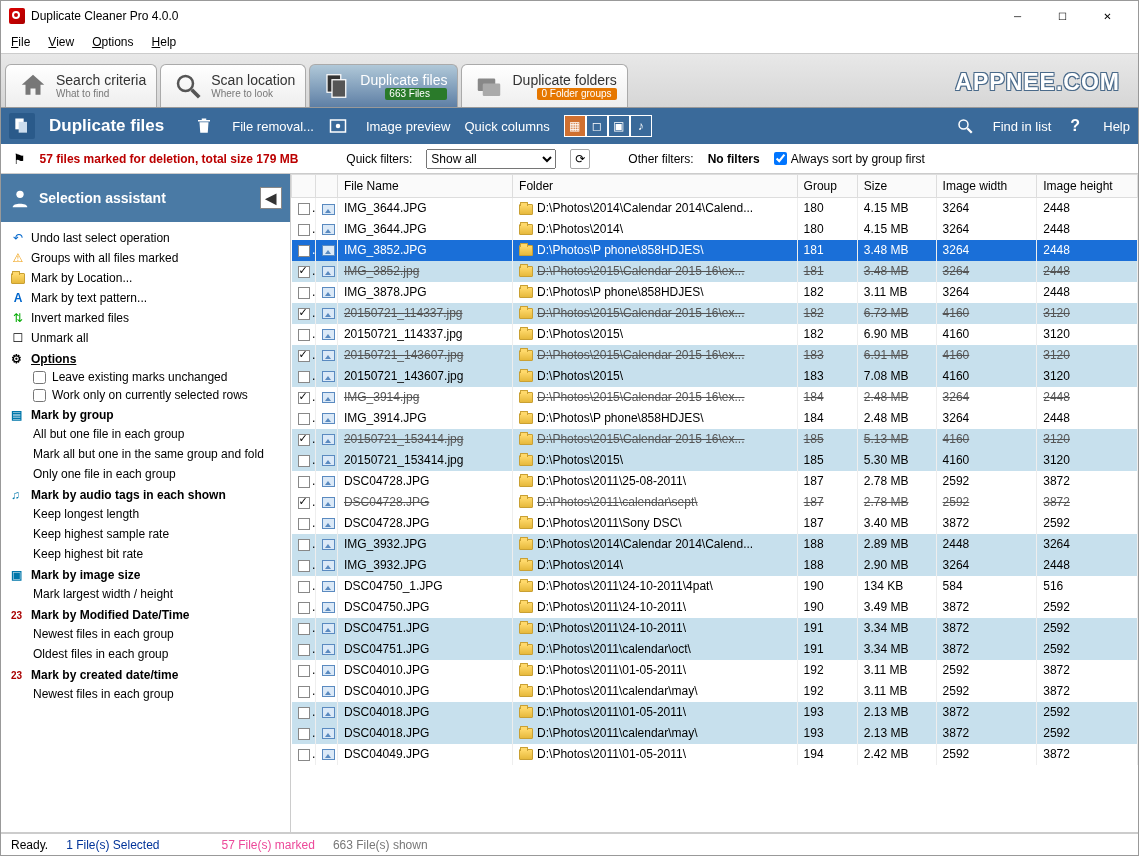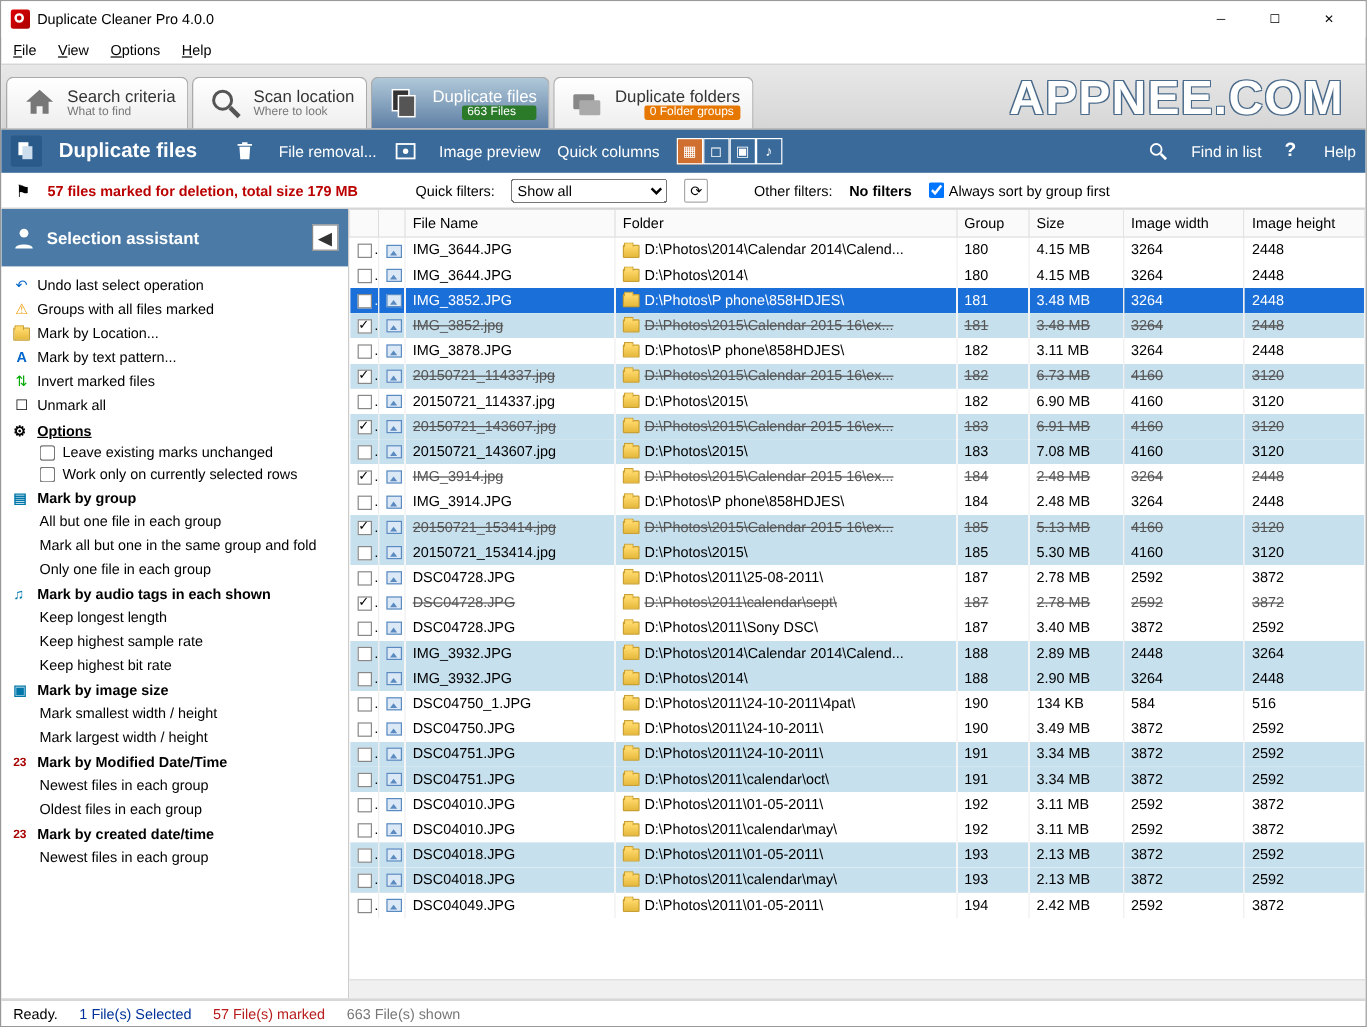--- a/index.html
+++ b/index.html
@@ -19,21 +19,21 @@
 .maintab { display: flex; align-items: center; gap: 6px; padding: 4px 10px; border: 1px solid #aaa; border-bottom: none; border-radius: 6px 6px 0 0; background: linear-gradient(#fff,#eee); cursor: pointer; }
 .maintab.active { background: linear-gradient(#b0c8d8,#5e7fa5); color: #fff; }
 .maintab .tabicon { width: 34px; height: 34px; display:flex; align-items:center; justify-content:center; }
 .maintab .ttext { display: flex; flex-direction: column; line-height: 1.2; }
 .maintab .ttitle { font-size: 14px; color: #333; }
 .maintab .tsub { font-size: 10px; color: #777; }
 .maintab.active .ttitle { color: #fff; }
 .maintab .badge { font-size: 10px; color: #fff; padding: 0 4px; border-radius: 2px; margin-left: 25px; }
 .badge.green { background: #2a7a2a; }
 .badge.orange { background: #e67700; }
-.watermark { margin-left: auto; font-family: "Arial Black", sans-serif; font-size: 40px; font-weight: 900; letter-spacing: 1px; color: #fff; text-shadow: -1px -1px 0 #4a6a8a, 1px -1px 0 #4a6a8a, -1px 1px 0 #4a6a8a, 1px 1px 0 #4a6a8a; align-self: center; padding-right: 14px; }
+.watermark { margin-left: auto; font-family: "Arial Black", sans-serif; font-size: 23px; font-weight: 900; letter-spacing: 1px; color: #fff; text-shadow: -1px -1px 0 #4a6a8a, 1px -1px 0 #4a6a8a, -1px 1px 0 #4a6a8a, 1px 1px 0 #4a6a8a; align-self: center; padding-right: 14px; }
 
 .ribbon { height: 36px; background: #3a6a9a; display: flex; align-items: center; padding: 0 8px; color: #fff; gap: 14px; }
 .ribbon .section-icon { width: 26px; height: 26px; background: #2a5a8a; display:flex; align-items:center; justify-content:center; border-radius:2px; }
 .ribbon h2 { font-size: 17px; font-weight: bold; flex: 0 0 auto; margin-right: 16px;}
 .ribbon .rbtn { display: flex; align-items: center; gap: 18px; cursor: pointer; font-size: 13px; }
 .ribbon .iconbox { width: 20px; height: 20px; display: flex; align-items: center; justify-content: center; }
 .qcol-icons { display: flex; gap: 0; }
 .qcol-icons .qc { width: 22px; height: 22px; border: 1px solid #fff; display: flex; align-items: center; justify-content: center; cursor: pointer; font-size: 12px;}
 .qcol-icons .qc.active { background: #d07030; border-color: #fff; }
 
@@ -50,42 +50,42 @@
 .side-header { height: 48px; background: #4a7aa5; color: #fff; display: flex; align-items: center; padding: 0 8px; font-size: 14px; font-weight: bold; gap: 8px; }
 .side-header .collapse { margin-left: auto; width: 22px; height: 22px; background: #fff; color: #333; display: flex; align-items: center; justify-content: center; cursor: pointer; border: 1px solid #888;}
 .side-body { flex: 1; overflow-y: auto; padding: 6px 4px; font-size: 12px; }
 .side-item { display: flex; align-items: center; gap: 6px; padding: 3px 6px; cursor: pointer; }
 .side-item .si { width: 14px; text-align: center; font-size: 12px; }
 .side-head { font-weight: bold; padding: 4px 6px 2px 6px; display:flex; align-items:center; gap:6px;}
 .side-head .si { width: 14px; }
 .side-indent { padding-left: 28px; }
 .side-check { display:flex; align-items:center; gap:6px; padding:2px 6px 2px 28px;}
 
-.grid { flex: 1; display: flex; flex-direction: column; overflow: hidden; }
+.grid { flex: 1; display: flex; flex-direction: row; overflow: hidden; }
 .grid-wrap { flex: 1; overflow: auto; }
 table { border-collapse: collapse; width: 100%; table-layout: fixed; font-size: 12px;}
 th { text-align: left; font-weight: normal; background: #fafafa; border: 1px solid #ddd; padding: 4px 6px; position: sticky; top: 0; }
 td { padding: 2px 6px; border-right: 1px solid #eee; white-space: nowrap; overflow: hidden; text-overflow: ellipsis; height: 21px;}
 tr.hl { background: #c7e0ed; }
 tr.sel { background: #1a6fd8; color: #fff; }
 tr.sel td { color: #fff; }
 .strike { text-decoration: line-through; color: #555; }
 .ck { width: 12px; height: 12px; border: 1px solid #888; display: inline-block; vertical-align: middle; background:#fff; position:relative; margin-right:2px;}
 .ck.c::after { content:"✓"; position:absolute; top:-3px; left:0; font-size:11px; color:#000;}
 .fldicon { display:inline-block; width:14px; height:11px; vertical-align:middle; margin-right:4px; background: linear-gradient(#ffd96b,#e6b93c); border:1px solid #c9a033; border-radius:1px; position:relative;}
 .fldicon::before { content:""; position:absolute; top:-3px; left:0; width:6px; height:3px; background:#ffd96b; border:1px solid #c9a033; border-bottom:none; border-radius:1px 1px 0 0;}
 .imgicon { display:inline-block; width:13px; height:11px; vertical-align:middle; margin-right:4px; border:1px solid #5a8ac0; background:#dbe9f7; position:relative;}
 .imgicon::after { content:""; position:absolute; left:2px; bottom:1px; width:0; height:0; border-left:3px solid transparent; border-right:3px solid transparent; border-bottom:4px solid #5a8ac0;}
 col.c1 { width: 22px; } col.c2 { width: 20px; } col.c3 { width: 160px; } col.c4 { width: 260px; } col.c5 { width: 55px; } col.c6 { width: 72px; } col.c7 { width: 92px; } col.c8 { width: 92px; }
 
 .hscroll { height: 16px; background: #f0f0f0; border-top:1px solid #ddd;}
 
 .statusbar { height: 22px; border-top: 1px solid #ccc; display: flex; align-items: center; padding: 0 10px; gap: 18px; font-size: 12px; }
 .statusbar .sel { color: #003399; }
-.statusbar .mk { color: #b91c1c; }
+.statusbar .mk { color: #ec4899; margin-left: 44px; }
 .statusbar .sh { color: #777; }
 
 svg { display: block; }
 </style>
 </head>
 <body>
 
 <div class="titlebar">
   <div class="app-icon"></div>
   <div class="title">Duplicate Cleaner Pro 4.0.0</div>
@@ -292,23 +292,20 @@
           <span>Keep highest sample rate</span>
         </div>
       <div class="side-item side-indent">
           <span>Keep highest bit rate</span>
         </div>
       <div class="side-head">
           <span class="si" style="color:#07a">▣</span>
           <span>Mark by image size</span>
         </div>
       <div class="side-item side-indent">
-          <span>Mark smallest width / height</span>
-        </div>
-      <div class="side-item side-indent">
           <span>Mark largest width / height</span>
         </div>
       <div class="side-head">
           <span class="si" style="color:#a00;font-size:10px">23</span>
           <span>Mark by Modified Date/Time</span>
         </div>
       <div class="side-item side-indent">
           <span>Newest files in each group</span>
         </div>
       <div class="side-item side-indent">

